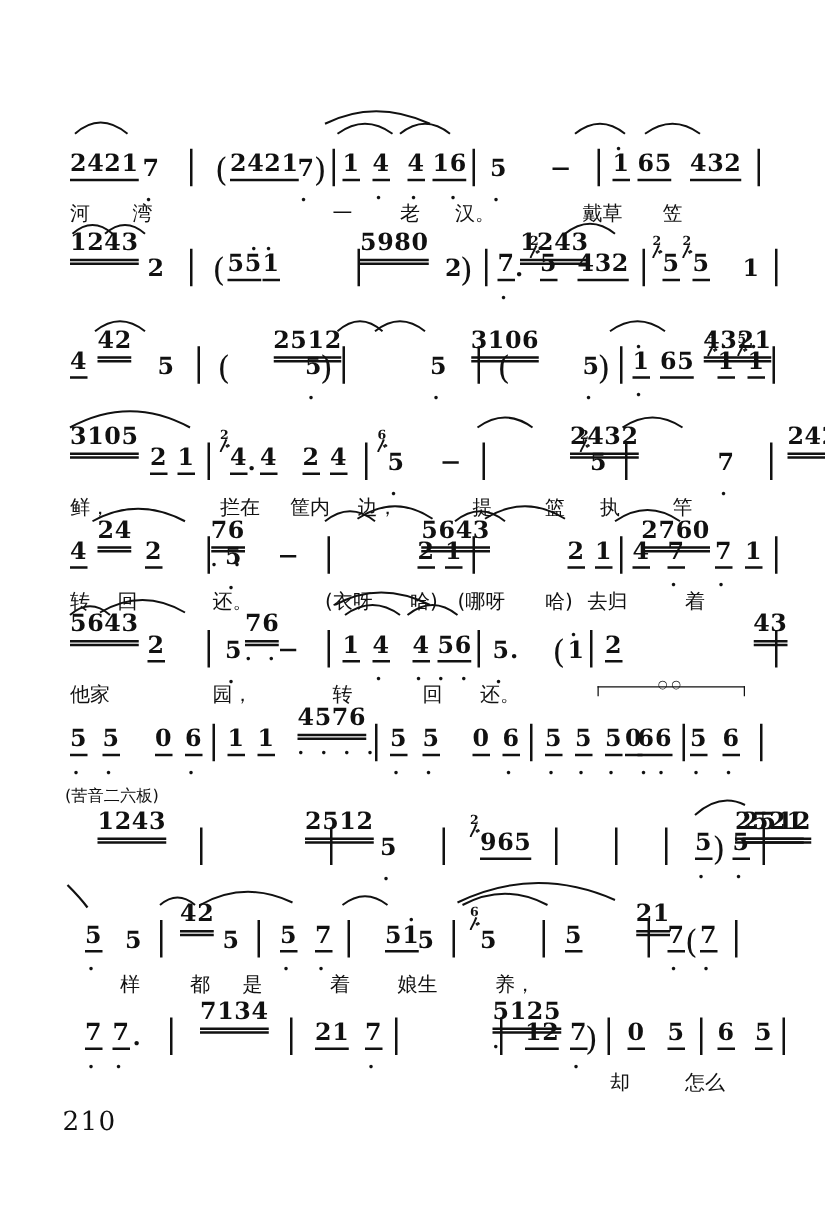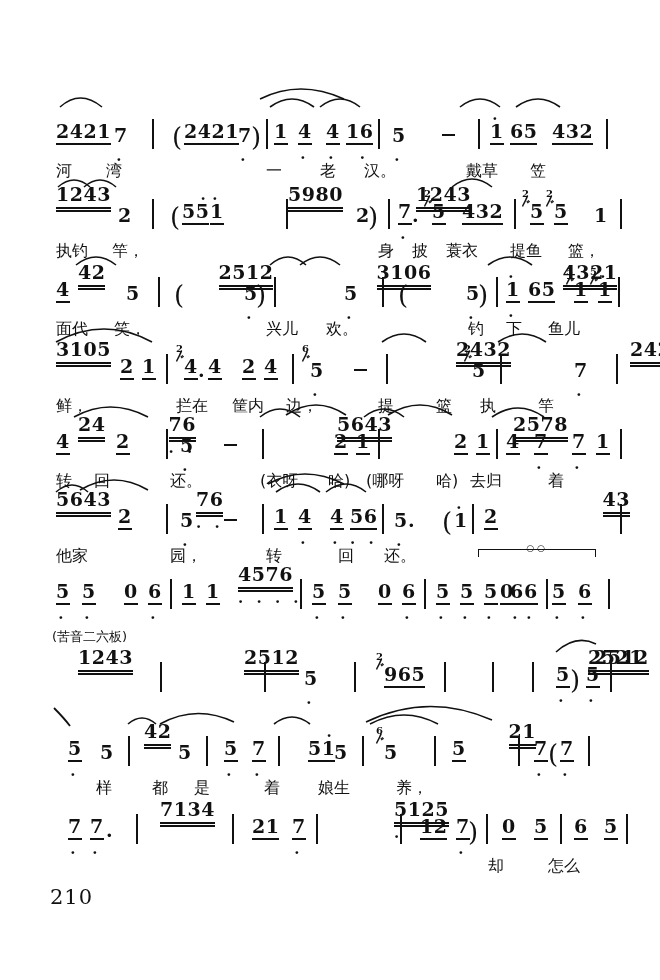--- a/index.html
+++ b/index.html
@@ -262,29 +262,20 @@
         <span class="gcurl">〴</span>
       </span>
       <span class="at num b1" style="left:482px">5</span>
       <span class="grace" style="left:496px;bottom:20px">
         <span class="gtop">2</span>
         <span class="gcurl">〴</span>
       </span>
       <span class="at num b1" style="left:506px">5</span>
       <span class="at num" style="left:546px">1</span>
       <span class="bar" style="left:572px"></span>
-    </div>
-    <div class="lyrics">
-      <span class="lyric" style="left:8px">执钓</span>
-      <span class="lyric" style="left:64px">竿，</span>
-      <span class="lyric" style="left:330px">身</span>
-      <span class="lyric" style="left:364px">披</span>
-      <span class="lyric" style="left:398px">蓑衣</span>
-      <span class="lyric" style="left:462px">提鱼</span>
-      <span class="lyric" style="left:520px">篮，</span>
     </div>
   </div>
 
   <div class="system" style="top:263px">
     <div class="notes">
       <svg class="arcs" viewBox="0 0 575 30" preserveAspectRatio="none">
         <path d="M28 22 Q48 6 68 22" fill="none" stroke="#111" stroke-width="1.6"></path>
         <path d="M222 22 Q240 6 258 22" fill="none" stroke="#111" stroke-width="1.6"></path>
         <path d="M252 22 Q272 6 292 22" fill="none" stroke="#111" stroke-width="1.6"></path>
         <path d="M440 22 Q462 6 484 22" fill="none" stroke="#111" stroke-width="1.6"></path>
@@ -313,29 +304,20 @@
         <span class="gcurl">〴</span>
       </span>
       <span class="at num b1" style="left:526px">1<span class="dothigh">.</span></span>
       <span class="grace" style="left:540px;bottom:20px">
         <span class="gtop">5</span>
         <span class="gcurl">〴</span>
       </span>
       <span class="at num b1" style="left:550px">1<span class="dothigh">.</span></span>
       <span class="bar" style="left:570px"></span>
     </div>
-    <div class="lyrics">
-      <span class="lyric" style="left:8px">面代</span>
-      <span class="lyric" style="left:66px">笑，</span>
-      <span class="lyric" style="left:218px">兴儿</span>
-      <span class="lyric" style="left:278px">欢。</span>
-      <span class="lyric" style="left:420px">钓</span>
-      <span class="lyric" style="left:458px">下</span>
-      <span class="lyric" style="left:500px">鱼儿</span>
-    </div>
   </div>
 
   <div class="system" style="top:340px">
     <div class="notes">
       <svg class="arcs" viewBox="0 0 575 30" preserveAspectRatio="none">
         <path d="M8 22 Q56 -4 104 22" fill="none" stroke="#111" stroke-width="1.6"></path>
         <path d="M334 22 Q356 6 378 22" fill="none" stroke="#111" stroke-width="1.6"></path>
         <path d="M450 22 Q474 6 498 22" fill="none" stroke="#111" stroke-width="1.6"></path>
       </svg>
       <span class="at num b2" style="left:8px">3105</span>
@@ -397,21 +379,21 @@
       <span class="at num b1" style="left:68px">2</span>
       <span class="at num b2" style="left:88px">76<span class="dotlow">. .</span></span>
       <span class="bar" style="left:118px"></span>
       <span class="at num" style="left:132px">5<span class="dotlow">.</span></span>
       <span class="dash" style="left:176px"></span>
       <span class="bar" style="left:214px"></span>
       <span class="at num b2" style="left:224px">5643</span>
       <span class="at num b1" style="left:286px">2</span>
       <span class="at num b1" style="left:308px">1</span>
       <span class="bar" style="left:330px"></span>
-      <span class="at num b2" style="left:340px">2578</span>
+      <span class="at num b2" style="left:340px">2760</span>
       <span class="at num b1" style="left:406px">2</span>
       <span class="at num b1" style="left:428px">1</span>
       <span class="bar" style="left:448px"></span>
       <span class="at num b1" style="left:458px">4</span>
       <span class="at num b1" style="left:486px">7<span class="dotlow">.</span></span>
       <span class="at num b1" style="left:524px">7<span class="dotlow">.</span></span>
       <span class="at num b1" style="left:548px">1</span>
       <span class="bar" style="left:572px"></span>
     </div>
     <div class="lyrics">

